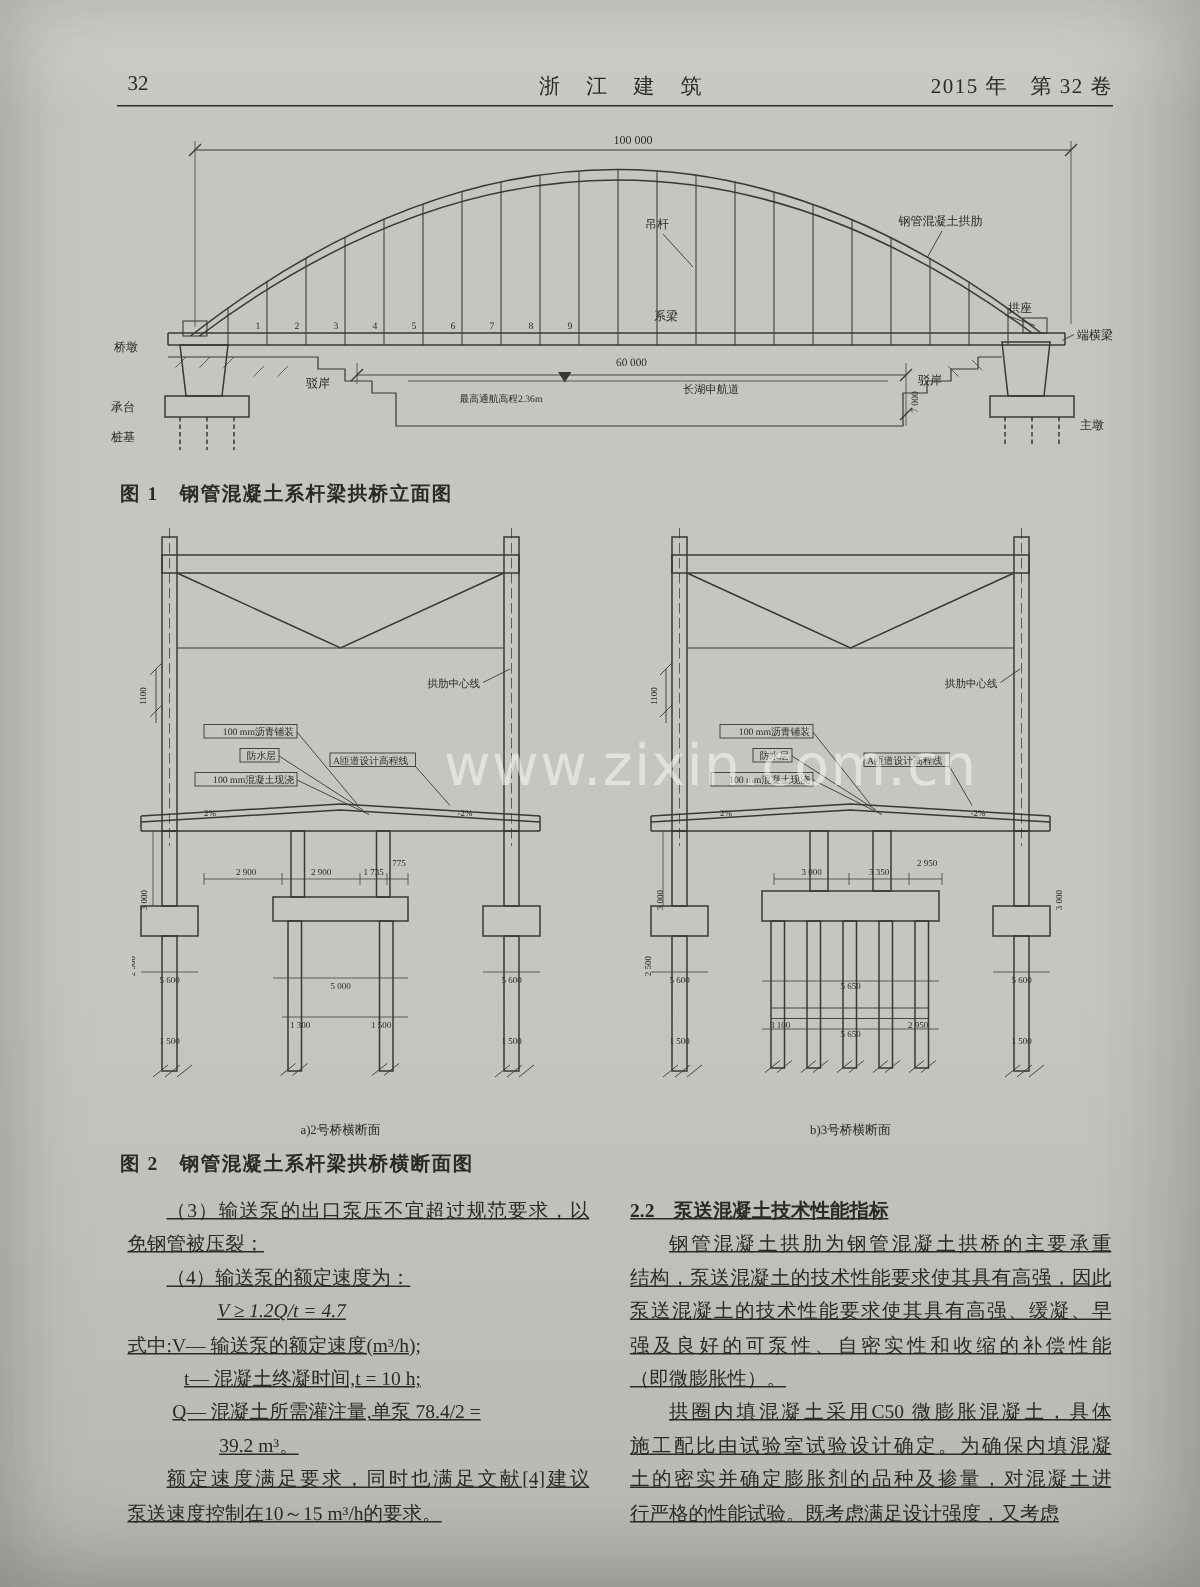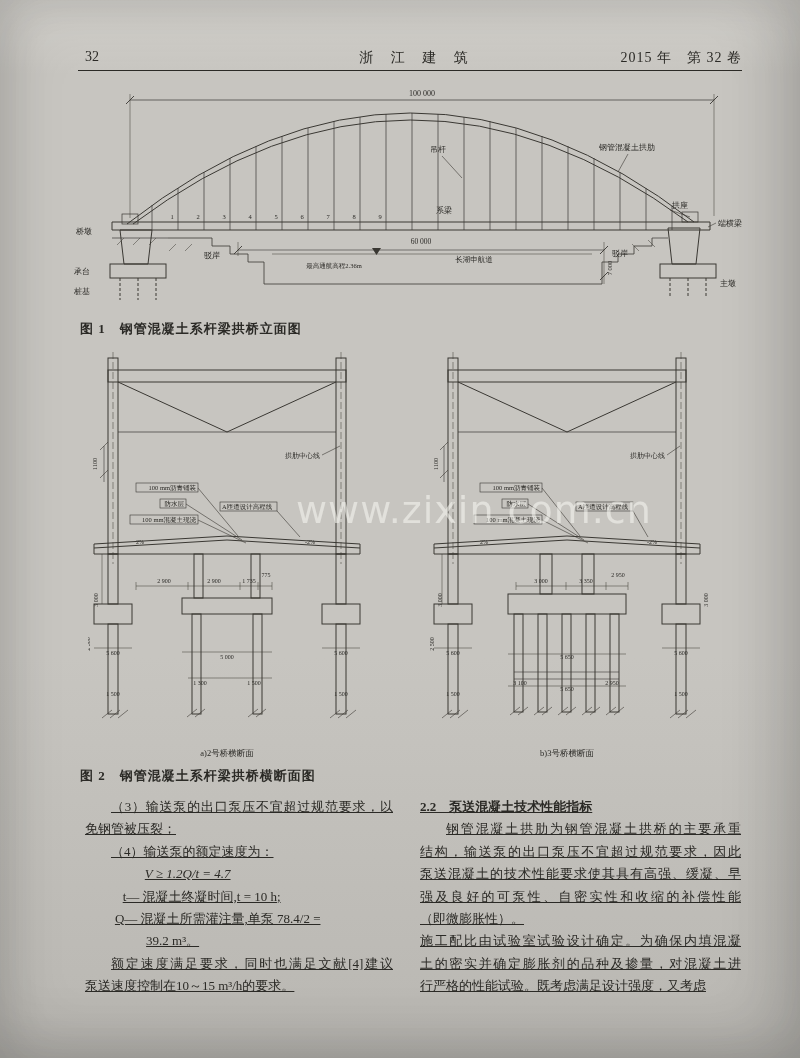--- a/index.html
+++ b/index.html
@@ -217,32 +217,34 @@
       </g>
   </svg>
   <div class="wm">www.zixin.com.cn</div>
   <div class="cap cap2">图 2　钢管混凝土系杆梁拱桥横断面图</div>
 
   <div class="col colL">
     <div class="ln i2 j">（3）输送泵的出口泵压不宜超过规范要求，以</div>
     <div class="ln">免钢管被压裂；</div>
     <div class="ln i2">（4）输送泵的额定速度为：</div>
     <div class="ln formula">V ≥ 1.2Q/t = 4.7</div>
+    <div class="ln">式中:V— 输送泵的额定速度(m³/h);</div>
     <div class="ln p3">t— 混凝土终凝时间,t = 10 h;</div>
     <div class="ln p25">Q— 混凝土所需灌注量,单泵 78.4/2 =</div>
     <div class="ln p5">39.2 m³。</div>
     <div class="ln i2 j">额定速度满足要求，同时也满足文献[4]建议</div>
     <div class="ln">泵送速度控制在10～15 m³/h的要求。</div>
   </div>
 
   <div class="col colR">
     <div class="ln hd">2.2　泵送混凝土技术性能指标</div>
     <div class="ln i2 j">钢管混凝土拱肋为钢管混凝土拱桥的主要承重</div>
-    <div class="ln j">结构，输送泵的出口泵压不宜超过规范要求，因此</div>
+    <div class="ln j">结构，泵送混凝土的技术性能要求使其具有高强，因此</div>
     <div class="ln j">泵送混凝土的技术性能要求使其具有高强、缓凝、早</div>
     <div class="ln j">强及良好的可泵性、自密实性和收缩的补偿性能</div>
     <div class="ln">（即微膨胀性）。</div>
+    <div class="ln i2 j">拱圈内填混凝土采用C50 微膨胀混凝土，具体</div>
     <div class="ln j">施工配比由试验室试验设计确定。为确保内填混凝</div>
     <div class="ln j">土的密实并确定膨胀剂的品种及掺量，对混凝土进</div>
     <div class="ln">行严格的性能试验。既考虑满足设计强度，又考虑</div>
   </div>
 
 </div>
 
 </body></html>

